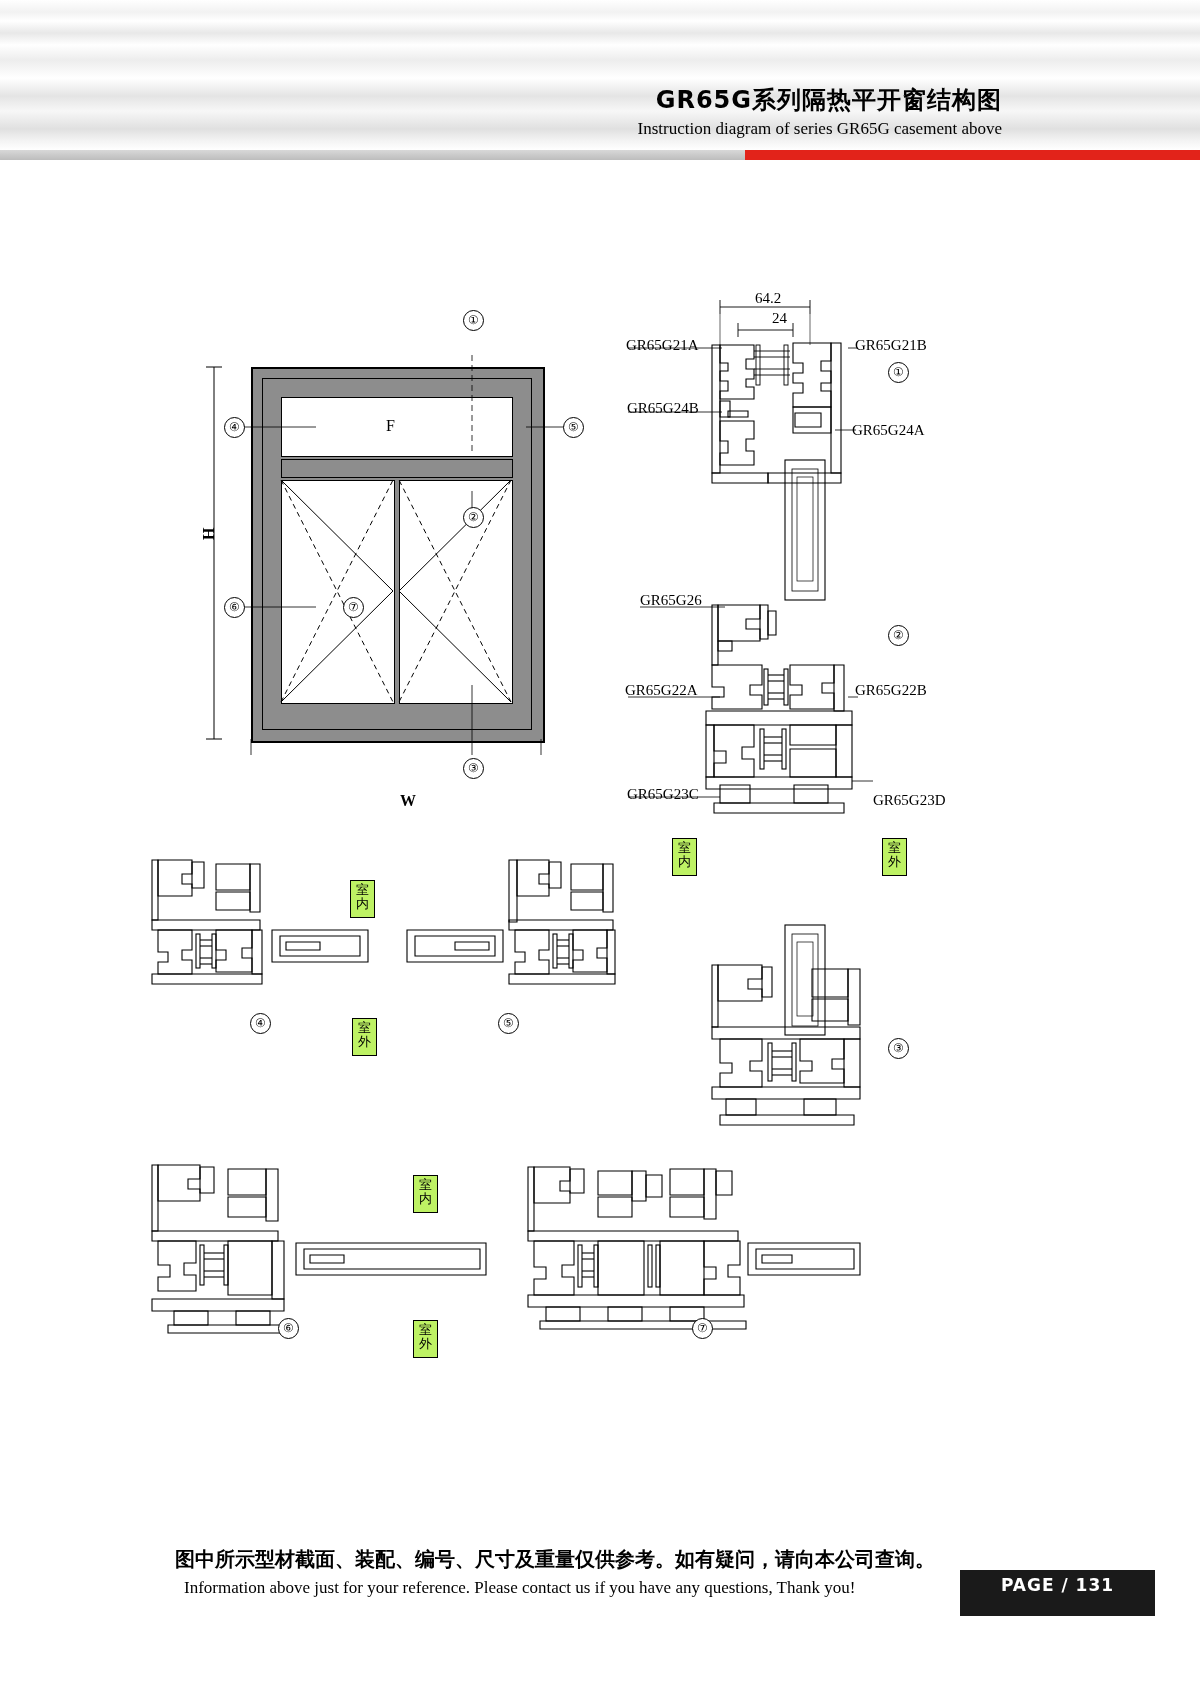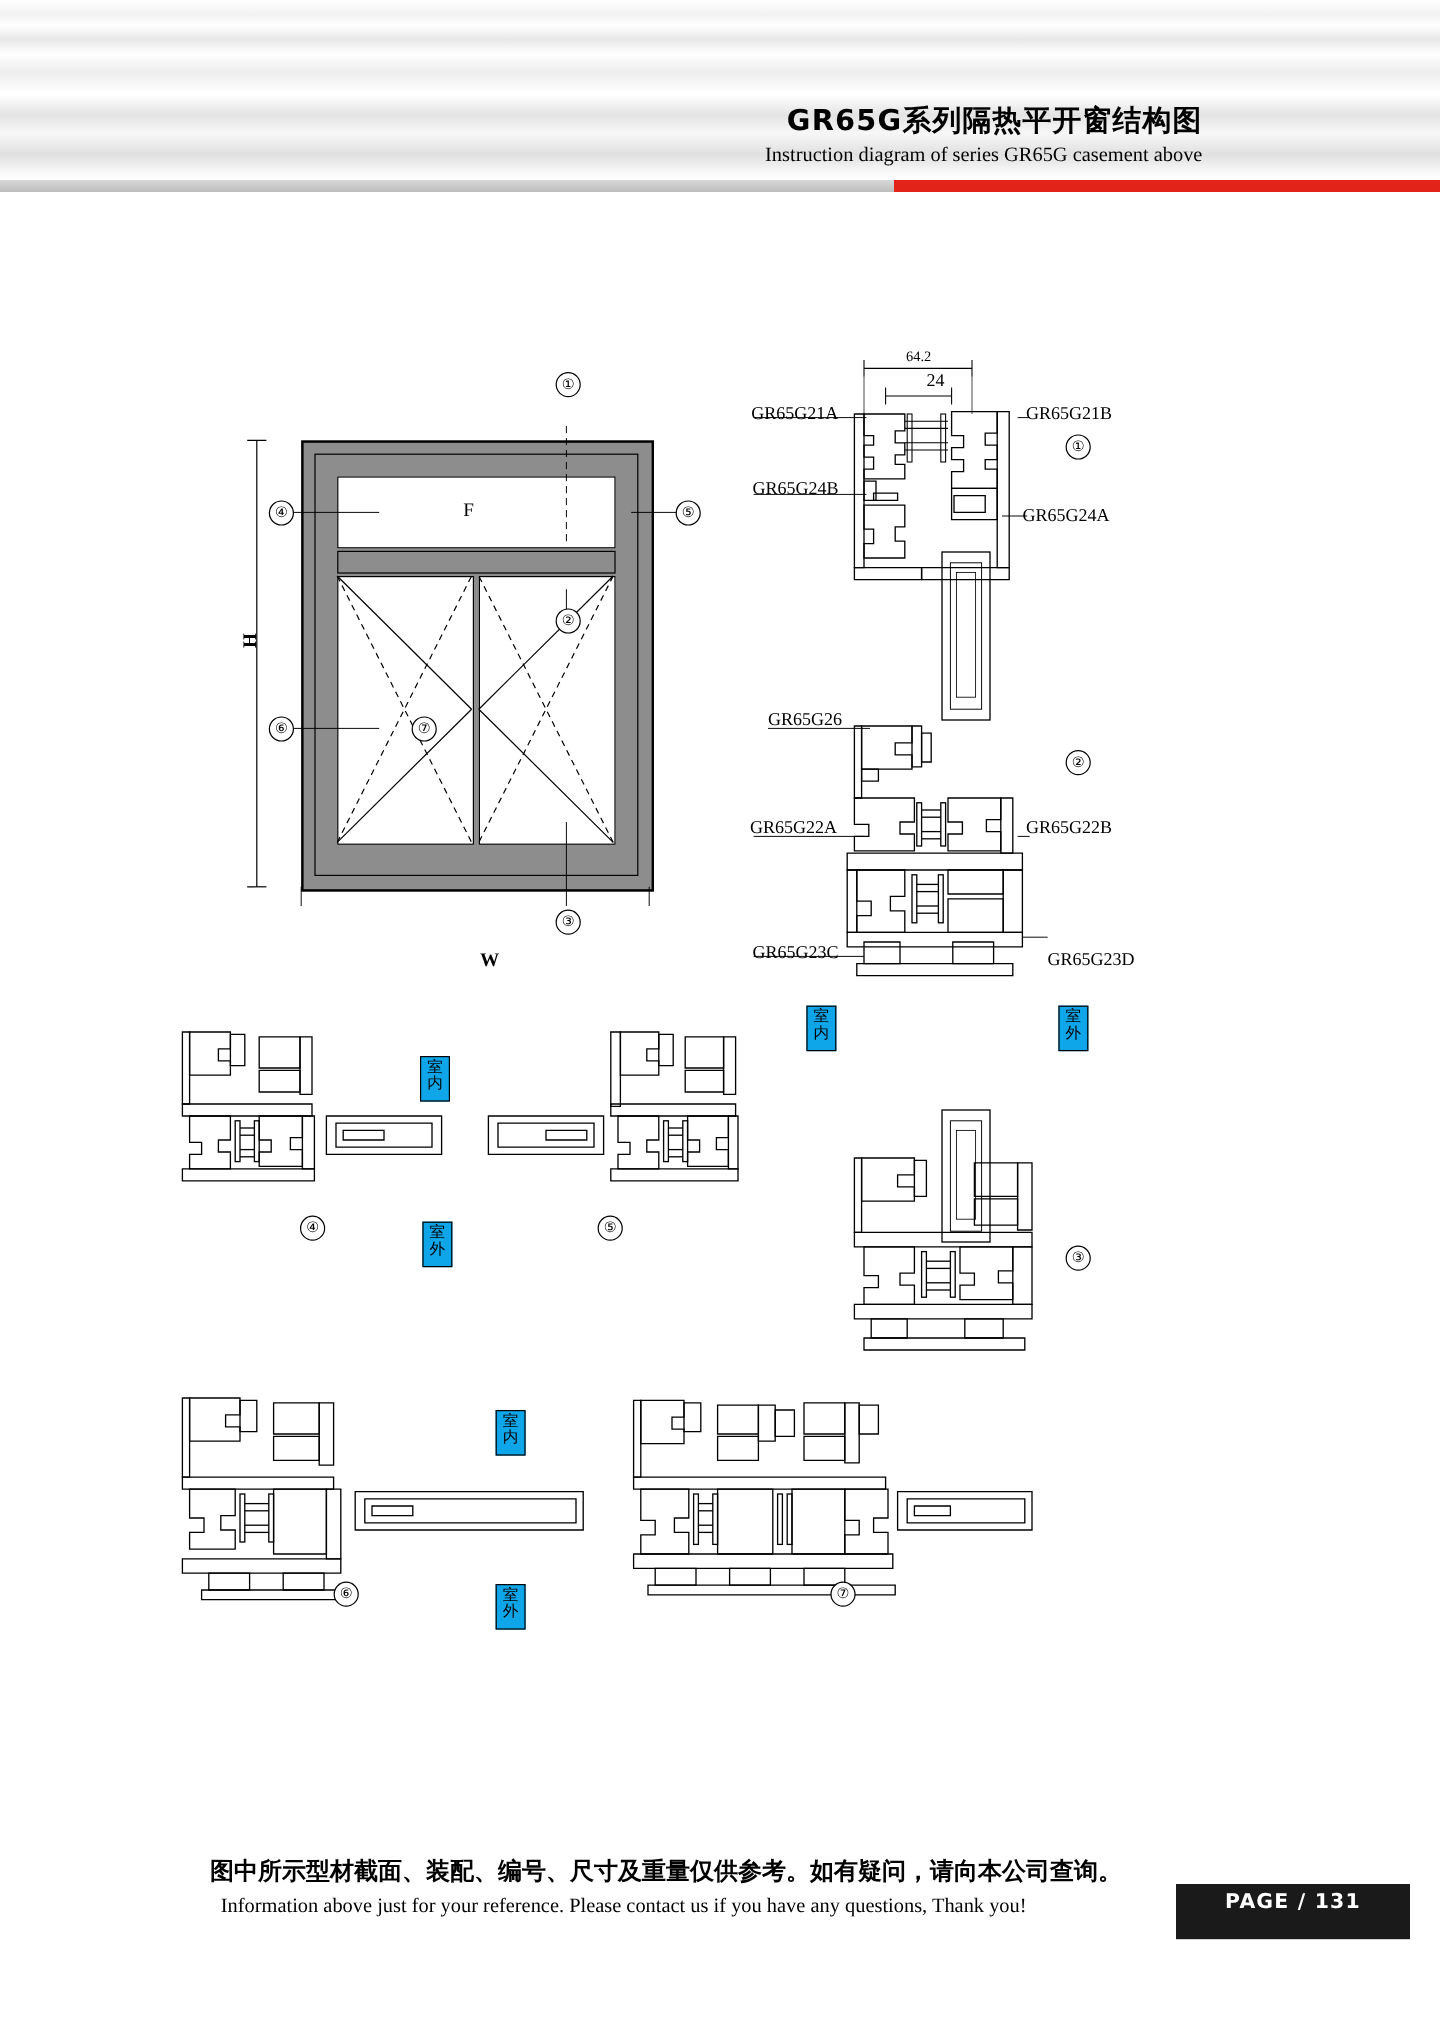--- a/index.html
+++ b/index.html
@@ -12,38 +12,38 @@
   .hdr-bar{position:absolute;left:0;top:150px;width:1200px;height:10px;background:linear-gradient(180deg,#d8d8d8,#bdbdbd);}
   .hdr-bar-red{position:absolute;left:745px;top:150px;width:455px;height:10px;background:#e2231a;}
   .hdr-title-cn{position:absolute;right:42px;top:84px;font-family:"DejaVu Sans",sans-serif;font-weight:bold;font-size:24px;letter-spacing:1px;}
   .hdr-title-en{position:absolute;right:42px;top:119px;font-size:17px;font-family:"Liberation Serif",serif;}
 
   
   .lbl{position:absolute;font-family:"Liberation Serif",serif;font-size:15px;white-space:nowrap;}
   .circ{position:absolute;width:19px;height:19px;border:1.3px solid #000;border-radius:50%;
         font-size:12px;line-height:18px;text-align:center;font-family:"Liberation Serif",serif;background:#fff;}
   .boxcn{position:absolute;border:1.2px solid #000;padding:2px 3px;font-family:"DejaVu Sans",sans-serif;
-        font-size:13px;line-height:14px;text-align:center;background:#0ea5e9;width:17px;}
+        font-size:13px;line-height:14px;text-align:center;background:#bef264;width:17px;}
 
   
   .elev{position:absolute;left:196px;top:355px;width:390px;height:400px;}
   .elev .frame{position:absolute;left:55px;top:12px;width:290px;height:372px;border:2px solid #000;background:#8d8d8d;}
   .elev .inner{position:absolute;left:66px;top:23px;width:268px;height:350px;border:1.5px solid #000;background:#8d8d8d;}
   .elev .tlite{position:absolute;left:85px;top:42px;width:230px;height:58px;border:1.5px solid #000;background:#fff;}
   .elev .lsash{position:absolute;left:85px;top:125px;width:112px;height:222px;border:1.5px solid #000;background:#fff;}
   .elev .rsash{position:absolute;left:203px;top:125px;width:112px;height:222px;border:1.5px solid #000;background:#fff;}
   .elev .mull{position:absolute;left:85px;top:104px;width:230px;height:17px;background:#8d8d8d;border:1.5px solid #000;}
   .elev svg{position:absolute;left:0;top:0;}
 
   
   .dimH{position:absolute;left:0;font-size:16px;font-weight:bold;font-family:"Liberation Serif",serif;}
   
   .footer-cn{position:absolute;left:175px;top:1546px;font-family:"DejaVu Sans",sans-serif;font-weight:bold;font-size:20px;}
   .footer-en{position:absolute;left:184px;top:1578px;font-family:"Liberation Serif",serif;font-size:17px;}
-  .pagebox{position:absolute;left:960px;top:1570px;width:195px;height:46px;background:#1a1a1a;margin-left:20px;}
+  .pagebox{position:absolute;left:960px;top:1570px;width:195px;height:46px;background:#1a1a1a;}
   .pagebox span{position:absolute;left:0;top:0;width:195px;height:30px;line-height:30px;text-align:center;color:#fff;
      font-family:"DejaVu Sans",sans-serif;font-weight:bold;font-size:17px;letter-spacing:1px;}
 
   .sect{position:absolute;}
   .sect svg{display:block;}
 </style>
 </head>
 <body>
 
 <div class="header">
@@ -138,21 +138,21 @@
 
     <g stroke="#000" fill="none" stroke-width="1.1">
       <path d="M103 58 h38 v18 h-10 v10 h10 v12 h-10 v8 h10 v16 h-38 v-14 h10 v-10 h-10 v-10 h10 v-10 h-10 z"></path>
       <path d="M103 122 h38 v26 h-38 z"></path>
       <path d="M141 58 h10 v130 h-10 z"></path>
       <path d="M105 128 h26 v14 h-26 z"></path>
       <path d="M78 188 h73 v10 h-73 z"></path>
     </g>
   </svg>
 </div>
-<div class="lbl" style="left:755px;top:290px;font-size:12px;">64.2</div>
+<div class="lbl" style="left:755px;top:290px;font-size:15px;">64.2</div>
 <div class="lbl" style="left:772px;top:310px;font-size:15px;">24</div>
 <div class="lbl" style="left:626px;top:337px;">GR65G21A</div>
 <div class="lbl" style="left:855px;top:337px;">GR65G21B</div>
 <div class="lbl" style="left:627px;top:400px;">GR65G24B</div>
 <div class="lbl" style="left:852px;top:422px;">GR65G24A</div>
 <div class="circ" style="left:888px;top:362px;">①</div>
 <svg style="position:absolute;left:620px;top:330px;" width="340" height="110">
   <line x1="8" y1="18" x2="102" y2="18" stroke="#000" stroke-width="0.8"></line>
   <line x1="228" y1="18" x2="238" y2="18" stroke="#000" stroke-width="0.8"></line>
   <line x1="8" y1="82" x2="102" y2="82" stroke="#000" stroke-width="0.8"></line>

